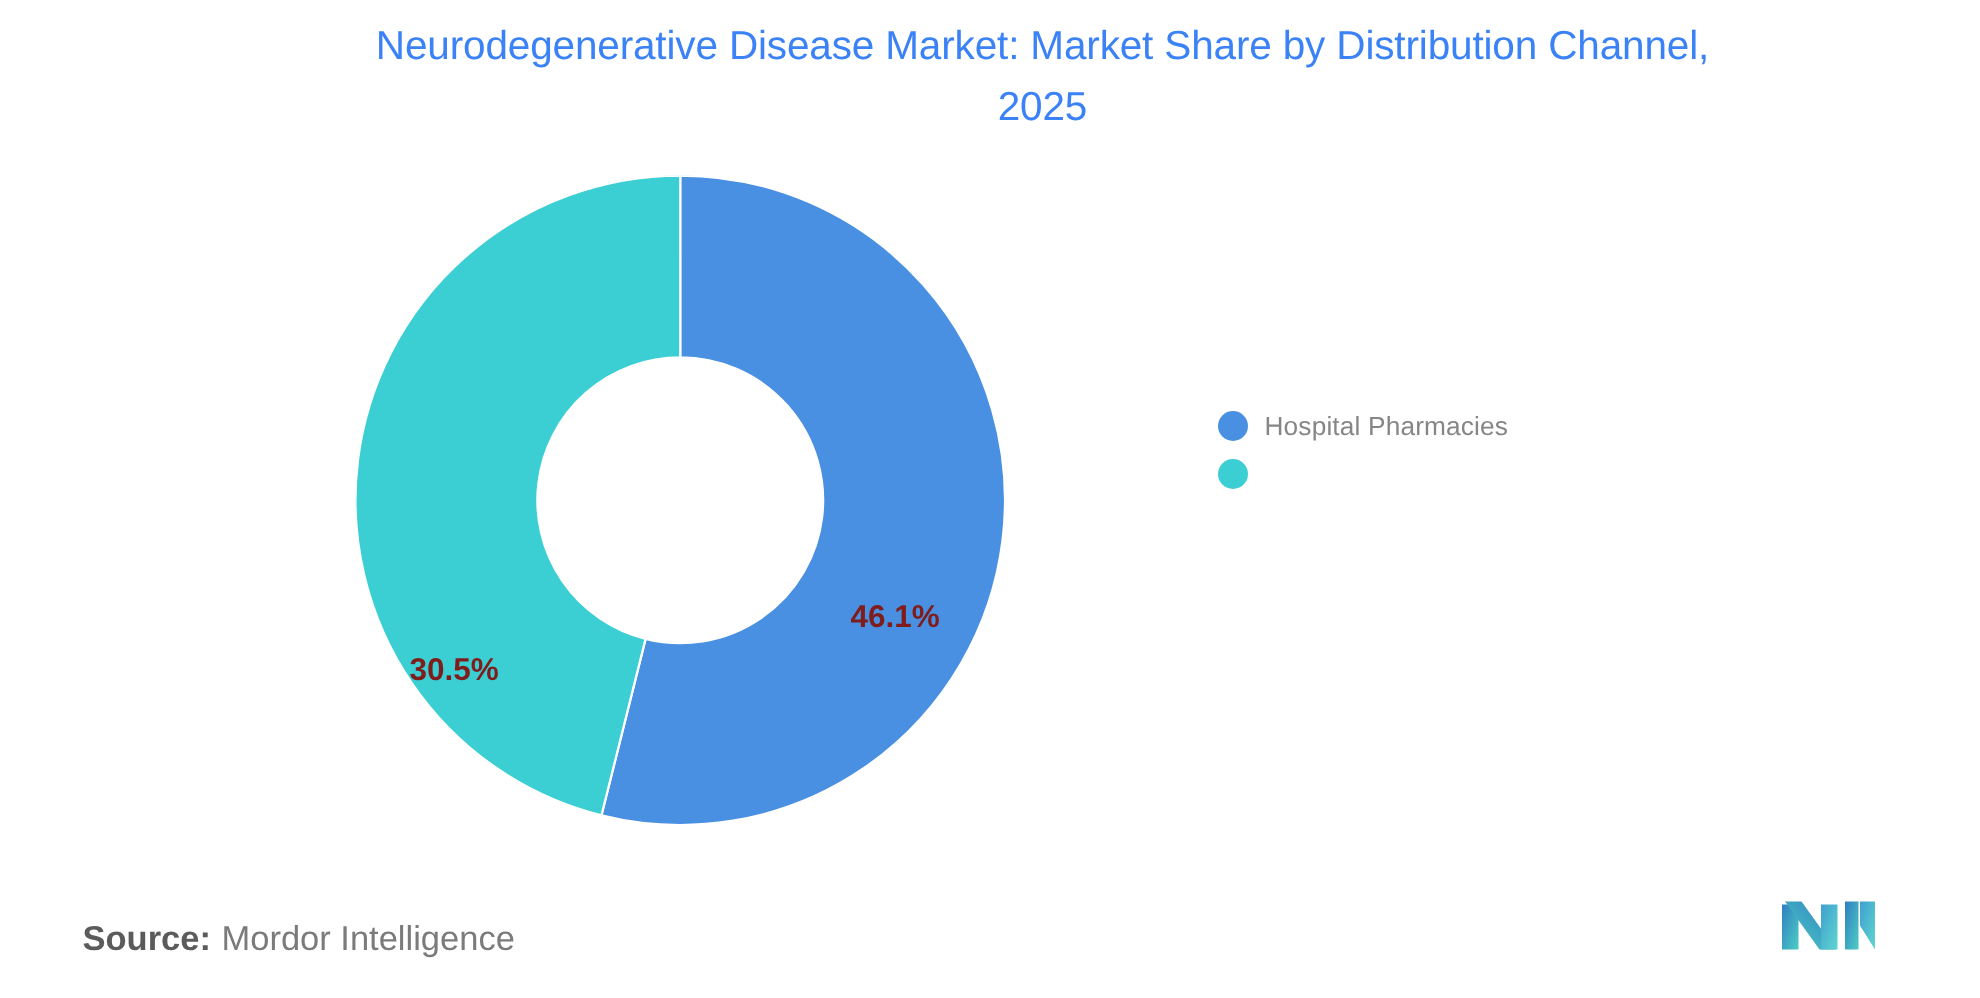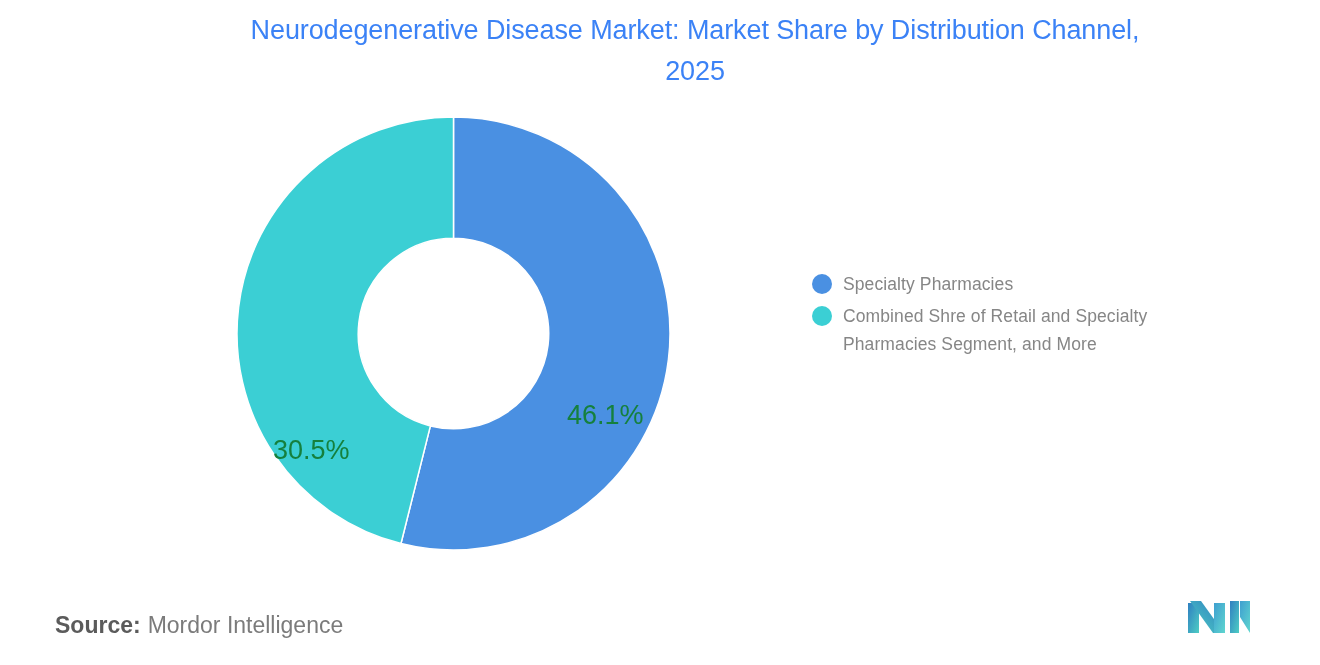--- a/index.html
+++ b/index.html
@@ -49,23 +49,23 @@
     height: 433px;
   }
   #donut-svg {
     display: block;
     width: 433px;
     height: 433px;
   }
 
   .slice-label {
     position: absolute;
-    font-size: 27px;
-    font-weight: 400;
-    color: #15803d;
+    font-size: 21px;
+    font-weight: 700;
+    color: #7f1d1d;
     white-space: nowrap;
     letter-spacing: 0px;
   }
   #label-hospital-pharmacies {
     left: 273px;
     top: 340px;
   }
   #label-combined-share {
     left: 567px;
     top: 305px;
@@ -149,26 +149,25 @@
 
   <div class="slice-label" id="label-hospital-pharmacies">30.5%</div>
 
   <div class="slice-label" id="label-combined-share">46.1%</div>
 </div>
 
 <div id="legend">
 
   <div class="legend-item">
     <span class="legend-swatch" id="legend-swatch-1" style="background: rgb(74, 144, 226);"></span>
-    <span class="legend-label" id="legend-label-1">Specialty Pharmacies</span>
+    <span class="legend-label" id="legend-label-1">Hospital Pharmacies</span>
   </div>
 
   <div class="legend-item">
     <span class="legend-swatch" id="legend-swatch-2" style="background: rgb(59, 207, 212);"></span>
-    <span class="legend-label" id="legend-label-2">Combined Shre of Retail and Specialty Pharmacies Segment, and More</span>
   </div>
 </div>
 
 <div id="footer-source">
   <span id="footer-source-label">Source:</span><span id="footer-source-value">Mordor Intelligence</span>
 </div>
 
 <div id="brand-logo">
   <svg viewBox="0 0 68 40" width="68" height="40" aria-hidden="true">
     <defs>

